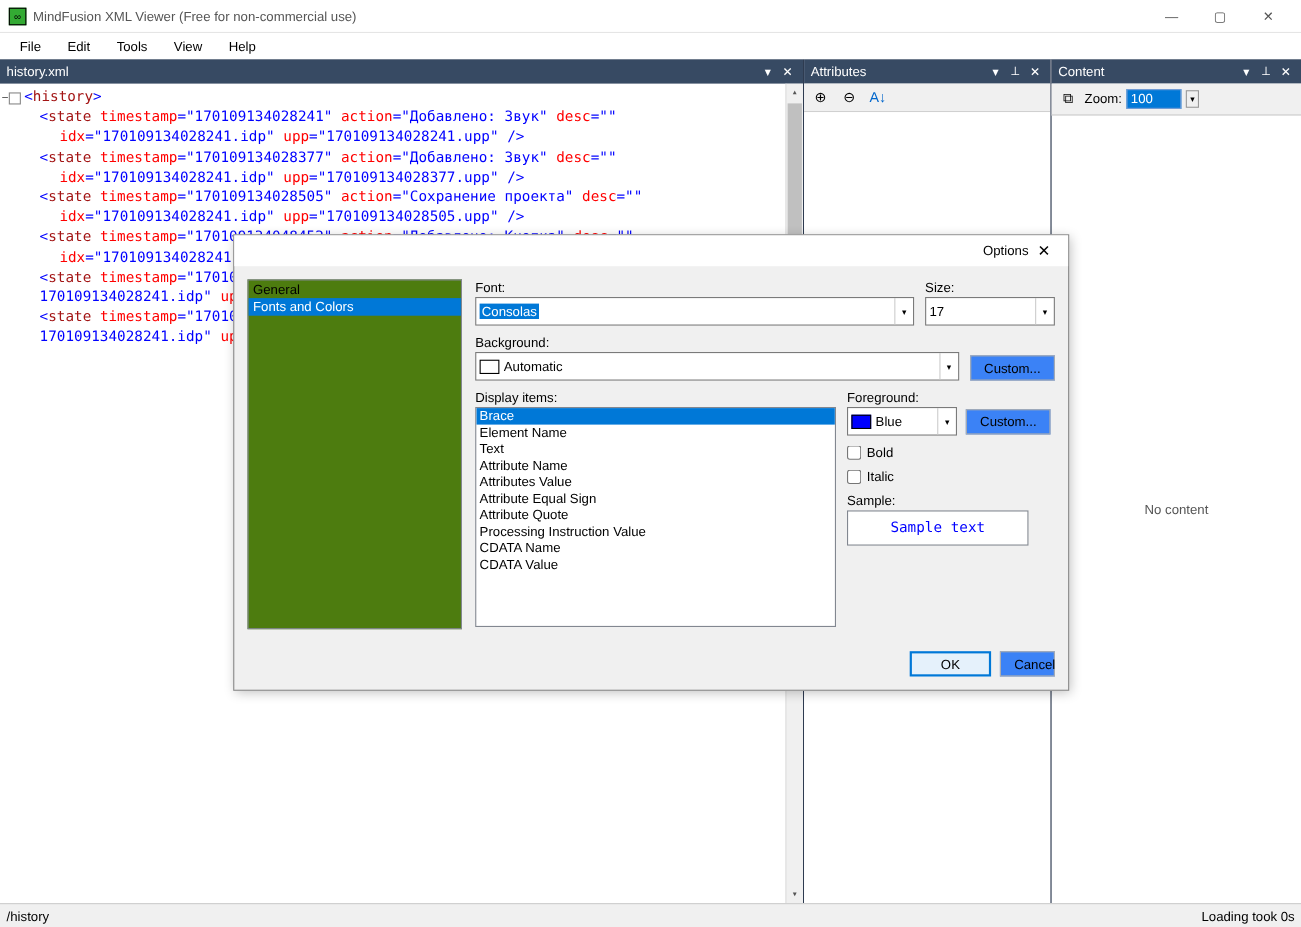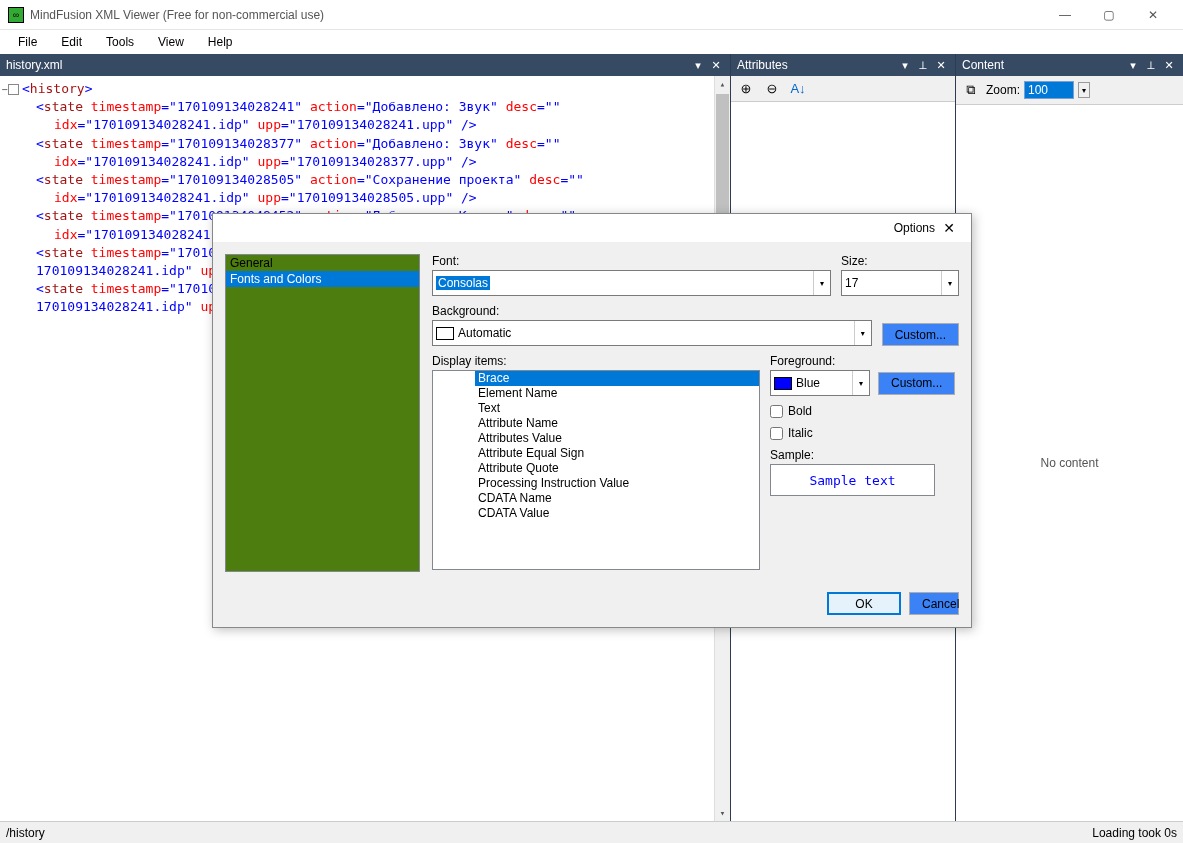--- a/index.html
+++ b/index.html
@@ -51,21 +51,21 @@
 .dlg-cat.sel { background: #0078d7; color: #fff; }
 .dlg-right { flex: 1; display: flex; flex-direction: column; gap: 8px; }
 .dlg-row { display: flex; gap: 10px; align-items: flex-end; }
 .field { display: flex; flex-direction: column; gap: 2px; }
 .field label { font-size: 12px; }
 .combo { height: 21px; border: 1px solid #7a7a7a; background: #fff; display: flex; align-items: center; padding: 12px 3px; position: relative; }
 .combo .dd { position: absolute; right: 0; top: 0; bottom: 0; width: 17px; display: flex; align-items: center; justify-content: center; font-size: 8px; border-left: 1px solid #ccc; cursor: pointer; }
 .combo .val { background: #0078d7; color: #fff; padding: 0 2px; }
 .btn { height: 23px; padding: 0 12px; background: #3b82f6; border: 1px solid #adadad; cursor: pointer; font-size: 12px; }
 .btn.primary { border: 2px solid #0078d7; background: #e5f1fb; }
-.listbox { width: 328px; height: 200px; background: #fff; border: 1px solid #828790; overflow: auto; padding-left: 42px; }
+.listbox { width: 328px; height: 200px; background: #fff; border: 1px solid #828790; overflow: auto; }
 .li { padding: 0 3px; font-size: 12px; cursor: pointer; line-height: 1.25; }
 .li.sel { background: #0078d7; color: #fff; }
 .cb { display: flex; align-items: center; gap: 5px; font-size: 12px; }
 .cb input { width: 13px; height: 13px; }
 .sample { width: 165px; height: 32px; background: #fff; border: 1px solid #828790; display: flex; align-items: center; justify-content: center; font-family: Consolas, monospace; font-size: 13px; color: #0000ff; }
 .dlg-buttons { display: flex; justify-content: flex-end; gap: 8px; padding: 8px 12px 12px; }
 .colorswatch { width: 18px; height: 13px; background: #0000ff; border: 1px solid #000; display: inline-block; margin-right: 4px; }
 </style>
 </head>
 <body>

